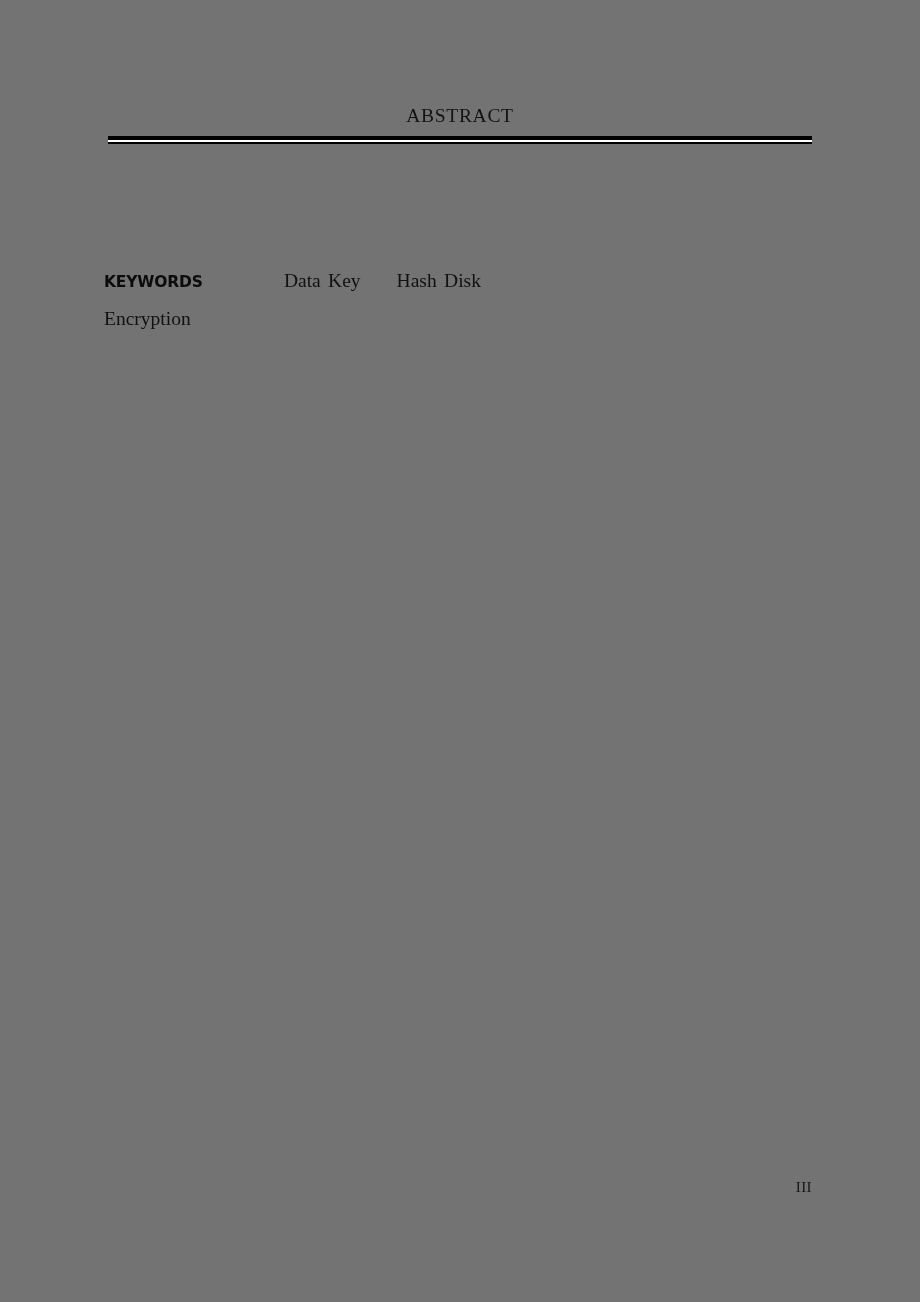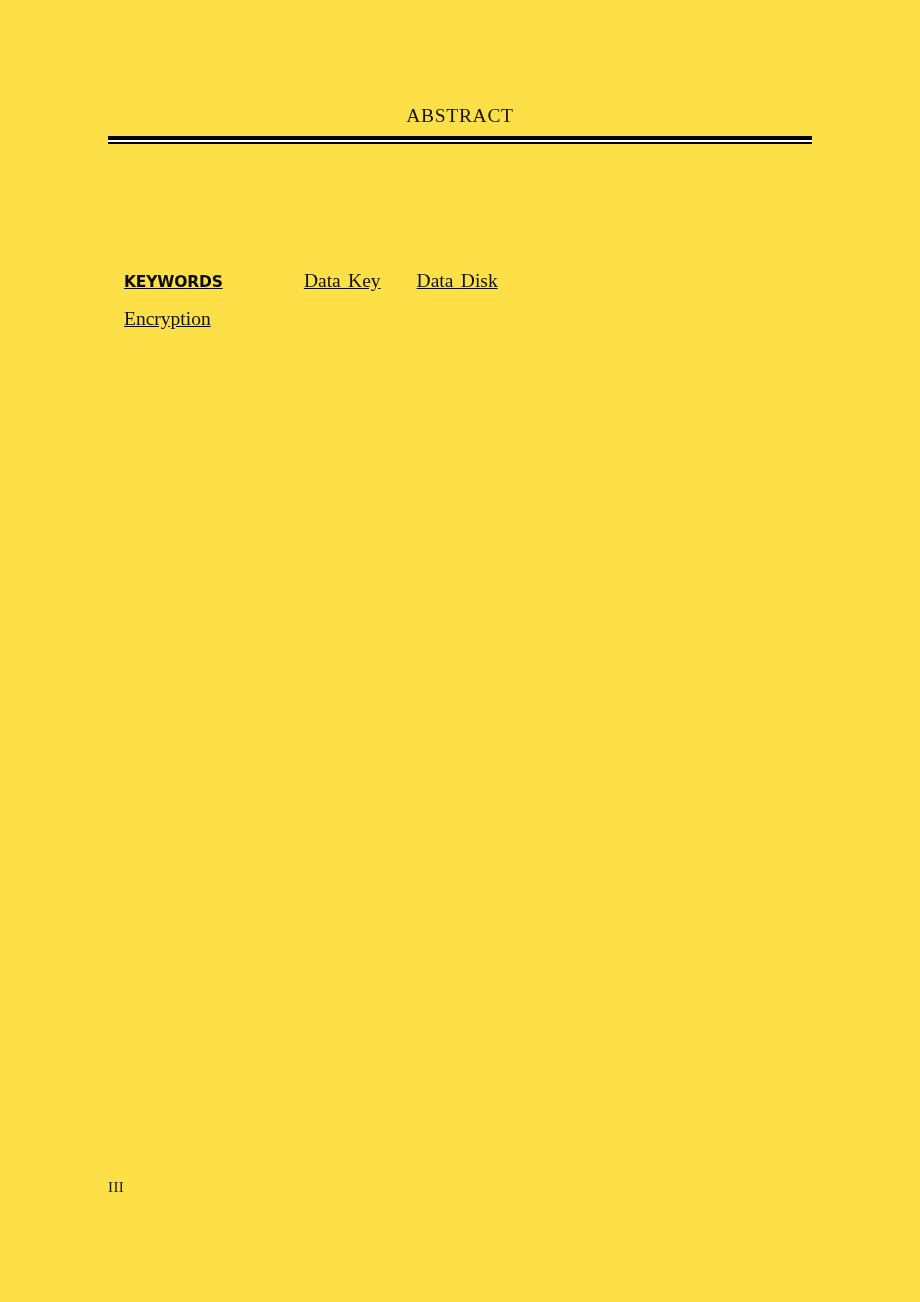--- a/index.html
+++ b/index.html
@@ -6,21 +6,21 @@
   html, body {
     margin: 0;
     padding: 0;
     background: #ffffff;
   }
 
   .page {
     position: relative;
     width: 920px;
     height: 1302px;
-    background: #fde047;
+    background: #737373;
     overflow: hidden;
     font-family: "Liberation Serif", "DejaVu Serif", serif;
     color: #0a0a0a;
     -webkit-font-smoothing: antialiased;
   }
 
   
   .page-header {
     position: absolute;
     left: 108px;
@@ -85,24 +85,23 @@
     line-height: 36px;
     text-align: justify;
     text-justify: inter-word;
     color: #111111;
     word-spacing: 0.4px;
   }
 
   
   .keywords-block {
     position: absolute;
-    left: 124px;
+    left: 104px;
     top: 263px;
     width: 690px;
-    text-decoration: underline;
   }
 
   .keywords-line {
     font-size: 19.5px;
     line-height: 36px;
     color: #111111;
     display: flex;
     align-items: baseline;
     flex-wrap: wrap;
   }
@@ -138,21 +137,21 @@
     color: #111111;
     margin-top: 1px;
   }
 
   
   .page-footer {
     position: absolute;
     left: 108px;
     top: 1178px;
     width: 704px;
-    text-align: left;
+    text-align: right;
   }
   .folio {
     font-family: "Liberation Serif", "DejaVu Serif", serif;
     font-size: 15px;
     letter-spacing: 0.4px;
     color: #161616;
   }
 </style>
 </head>
 <body>
@@ -170,21 +169,21 @@
   </div>
 
 
   <div class="keywords-block">
     <div class="keywords-line">
       <span class="kw-label">KEYWORDS</span>
       <span class="kw-sep"></span>
       <span class="kw-sep wide"></span>
       <span class="kw-group">Data Key</span>
       <span class="kw-sep wide"></span>
-      <span class="kw-group">Data Disk</span>
+      <span class="kw-group">Hash Disk</span>
     </div>
     <div class="keywords-cont">Encryption</div>
   </div>
 
   <div class="page-footer">
     <span class="folio">III</span>
   </div>
 
 </div>
 

